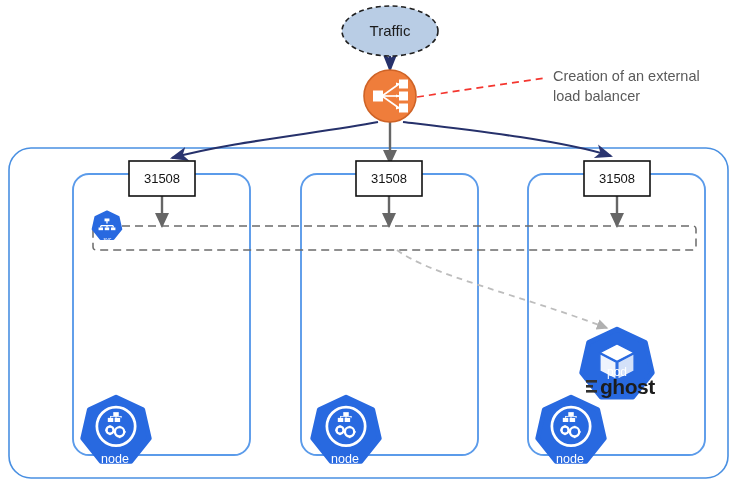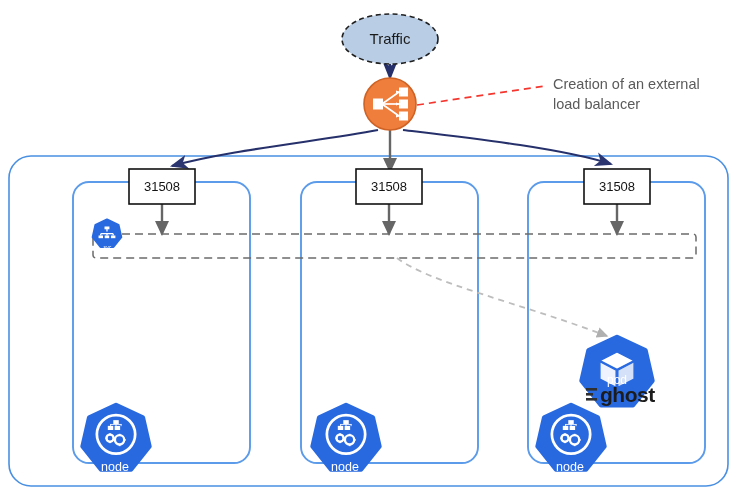--- a/index.html
+++ b/index.html
@@ -10,21 +10,21 @@
   body {
     width: 742px;
     height: 487px;
     position: relative;
     overflow: hidden;
     font-family: "Liberation Sans", sans-serif;
   }
   #diagram-root {
     position: absolute;
     left: 0;
-    top: 8px;
+    top: 0;
     width: 742px;
     height: 370px;
   }
   svg.layer {
     position: absolute;
     left: 0;
     top: 0;
     width: 742px;
     height: 487px;
   }

